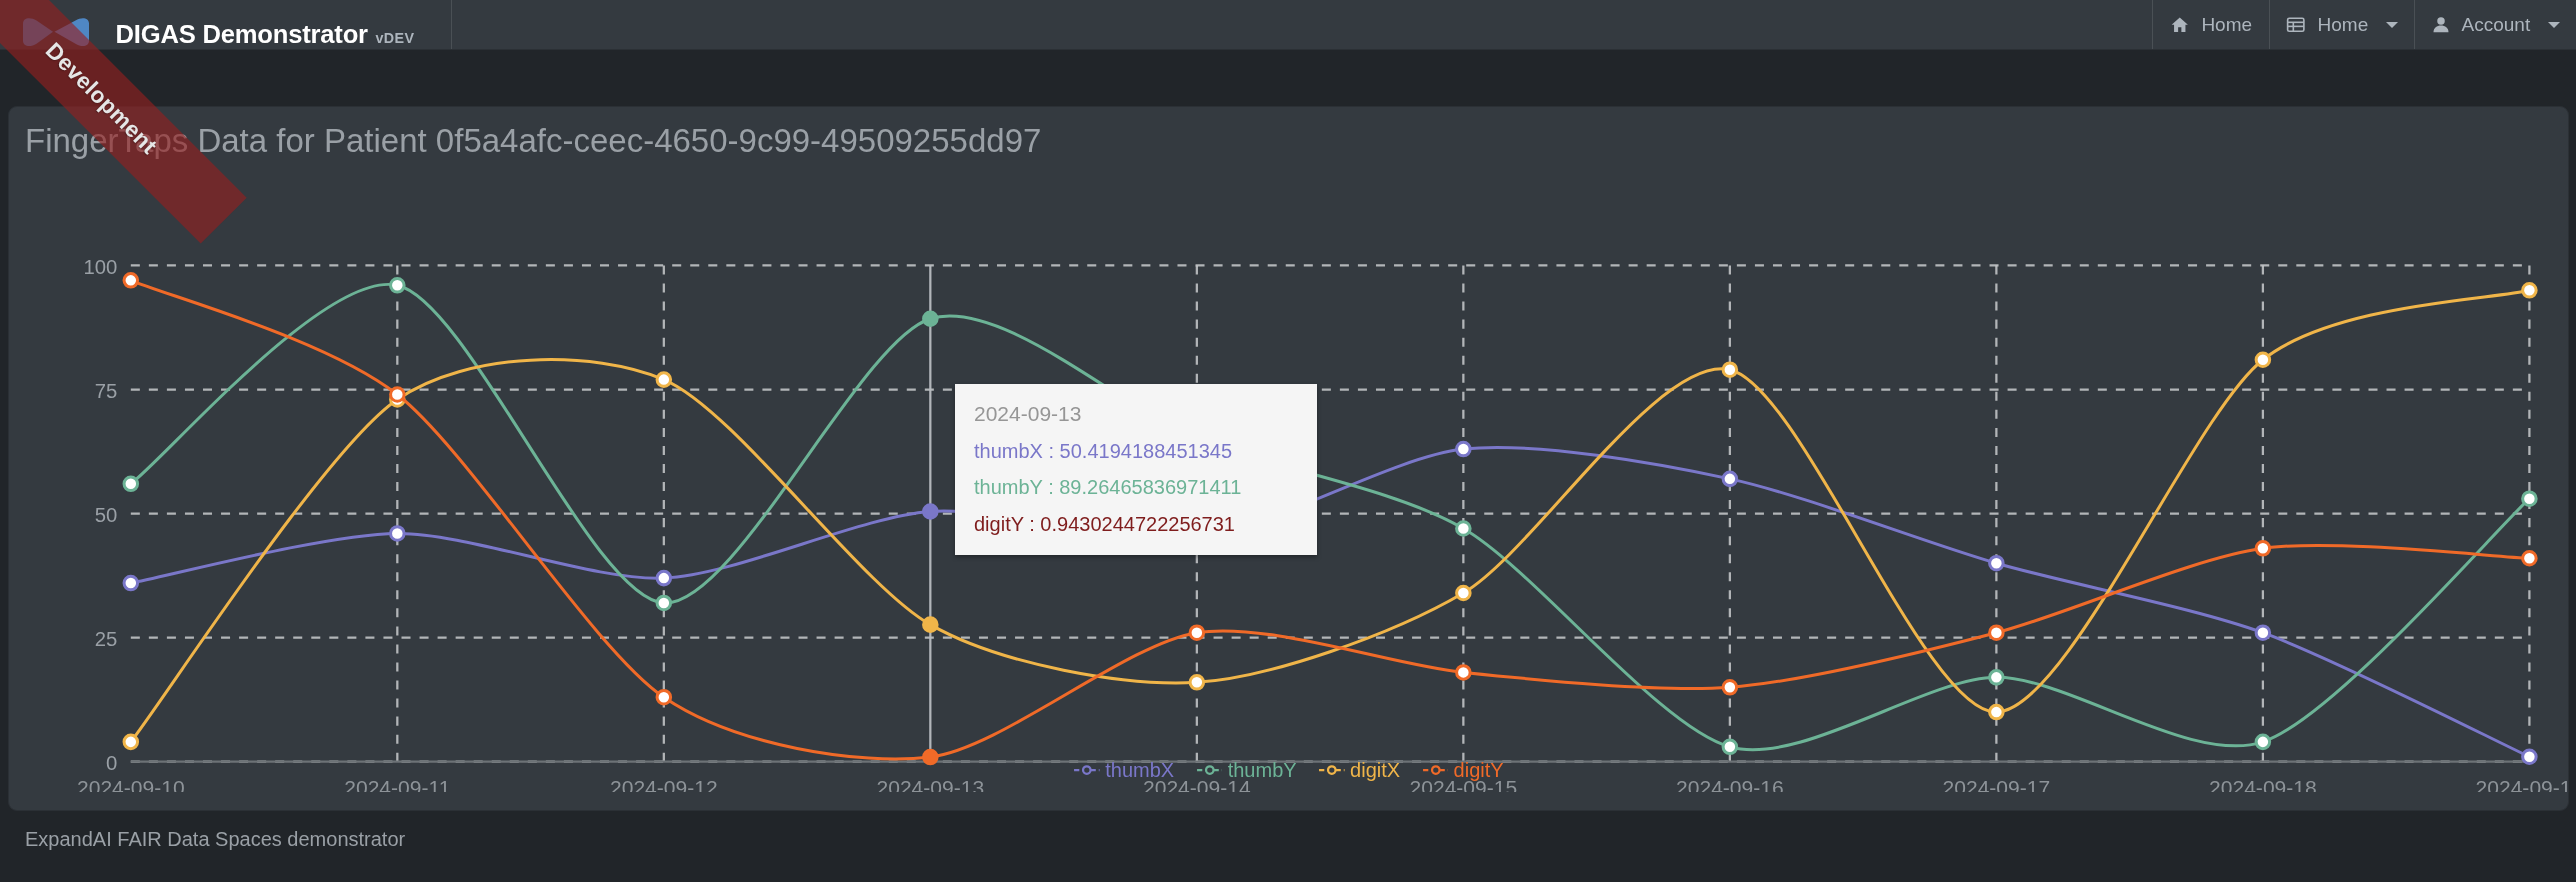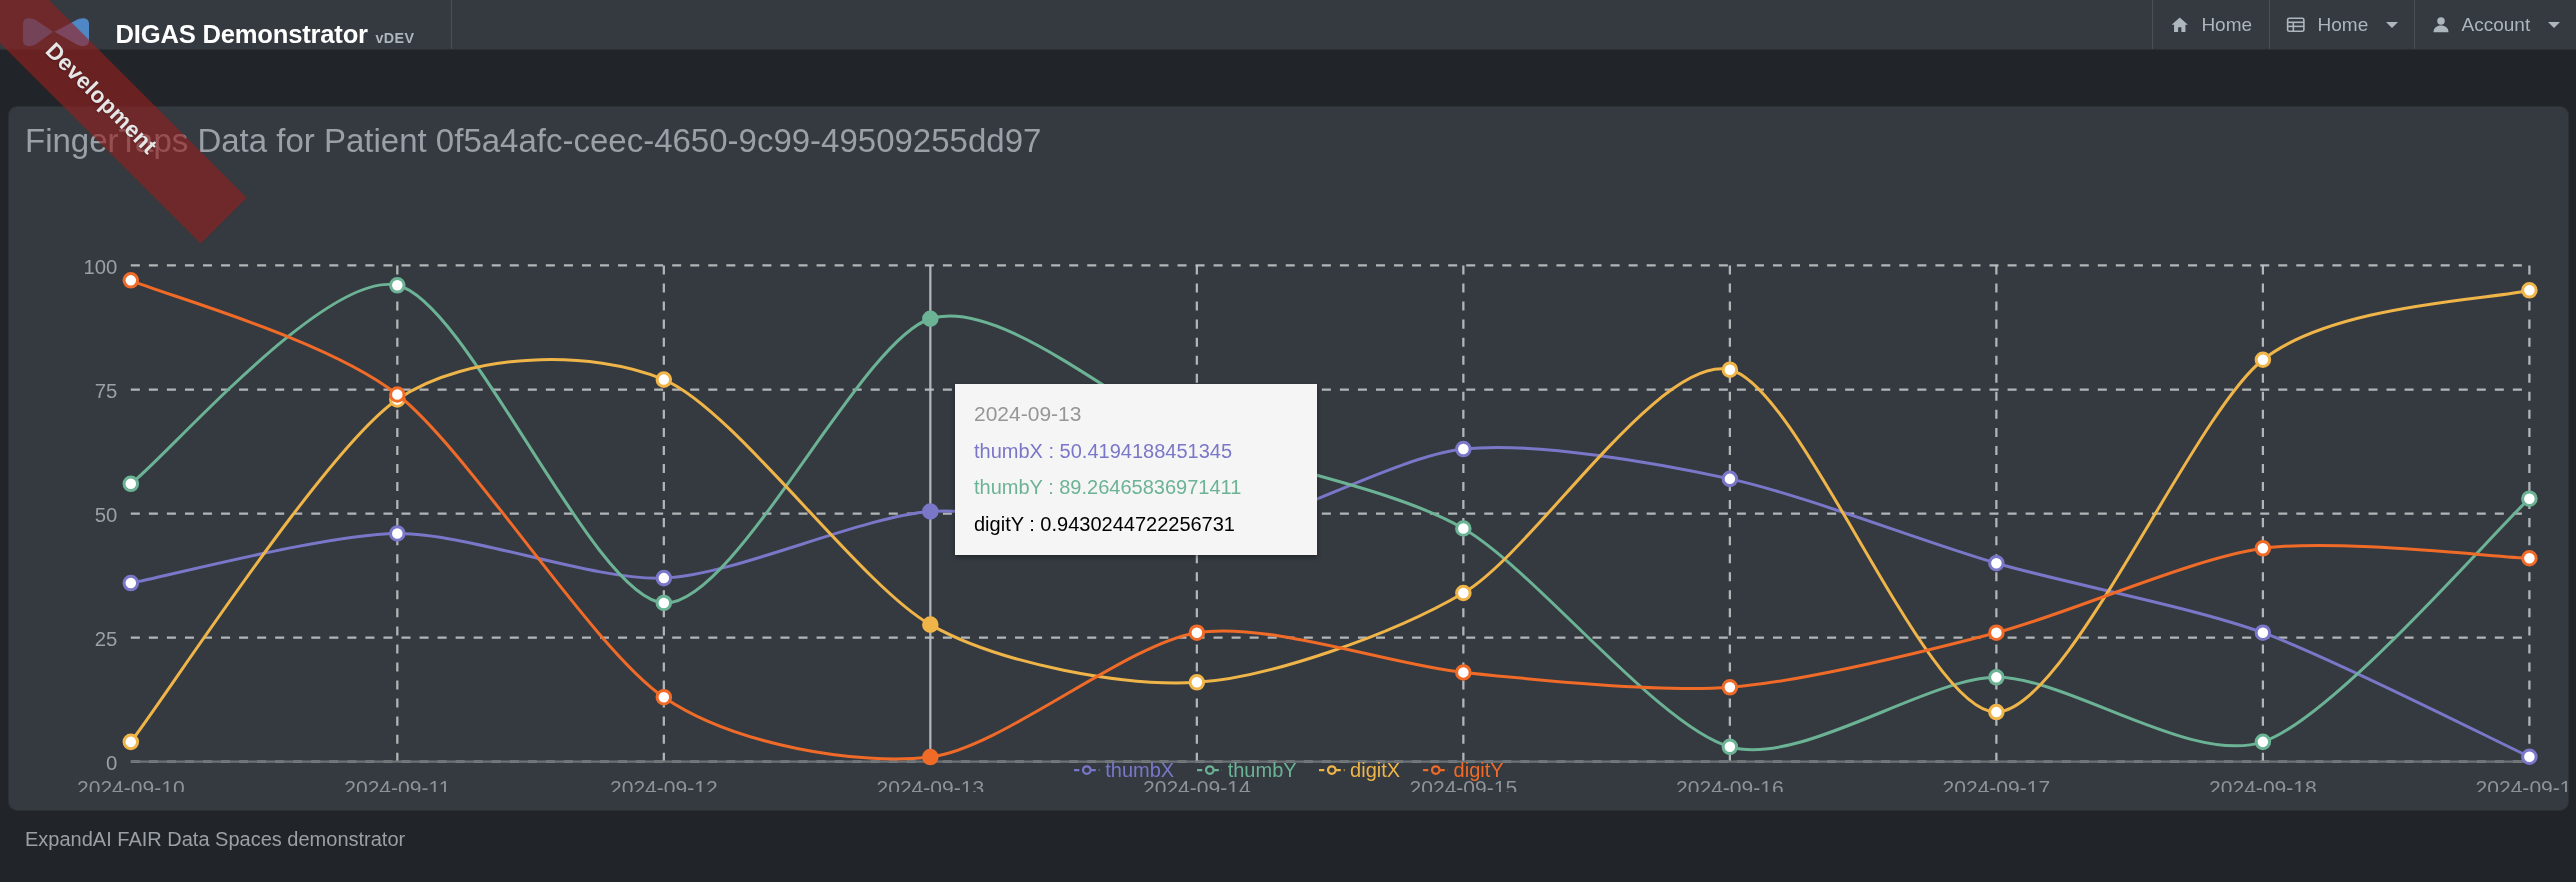--- a/index.html
+++ b/index.html
@@ -268,21 +268,21 @@
       </svg>
 
     <div class="tooltip">
       <div class="tt-date">2024-09-13</div>
       <div class="tt-row" style="color:#7a77c9">
         <span>thumbX</span><span> : </span><span>50.4194188451345</span>
       </div>
       <div class="tt-row" style="color:#6cb396">
         <span>thumbY</span><span> : </span><span>89.26465836971411</span>
       </div>
-      <div class="tt-row" style="color:#000000">
+      <div class="tt-row" style="color:#7f1d1d">
         <span>digitY</span><span> : </span><span>0.9430244722256731</span>
       </div>
     </div>
 
     <div class="legend" id="legend">
         <div class="legend-item" style="color: rgb(122, 119, 201);">
           <svg class="legend-mark" viewBox="0 0 34 16">
             <line x1="0" y1="8" x2="34" y2="8" stroke="#7a77c9" stroke-width="3" stroke-dasharray="7 4"></line>
             <circle cx="17" cy="8" r="5" fill="#343a40" stroke="#7a77c9" stroke-width="3"></circle>
           </svg>

